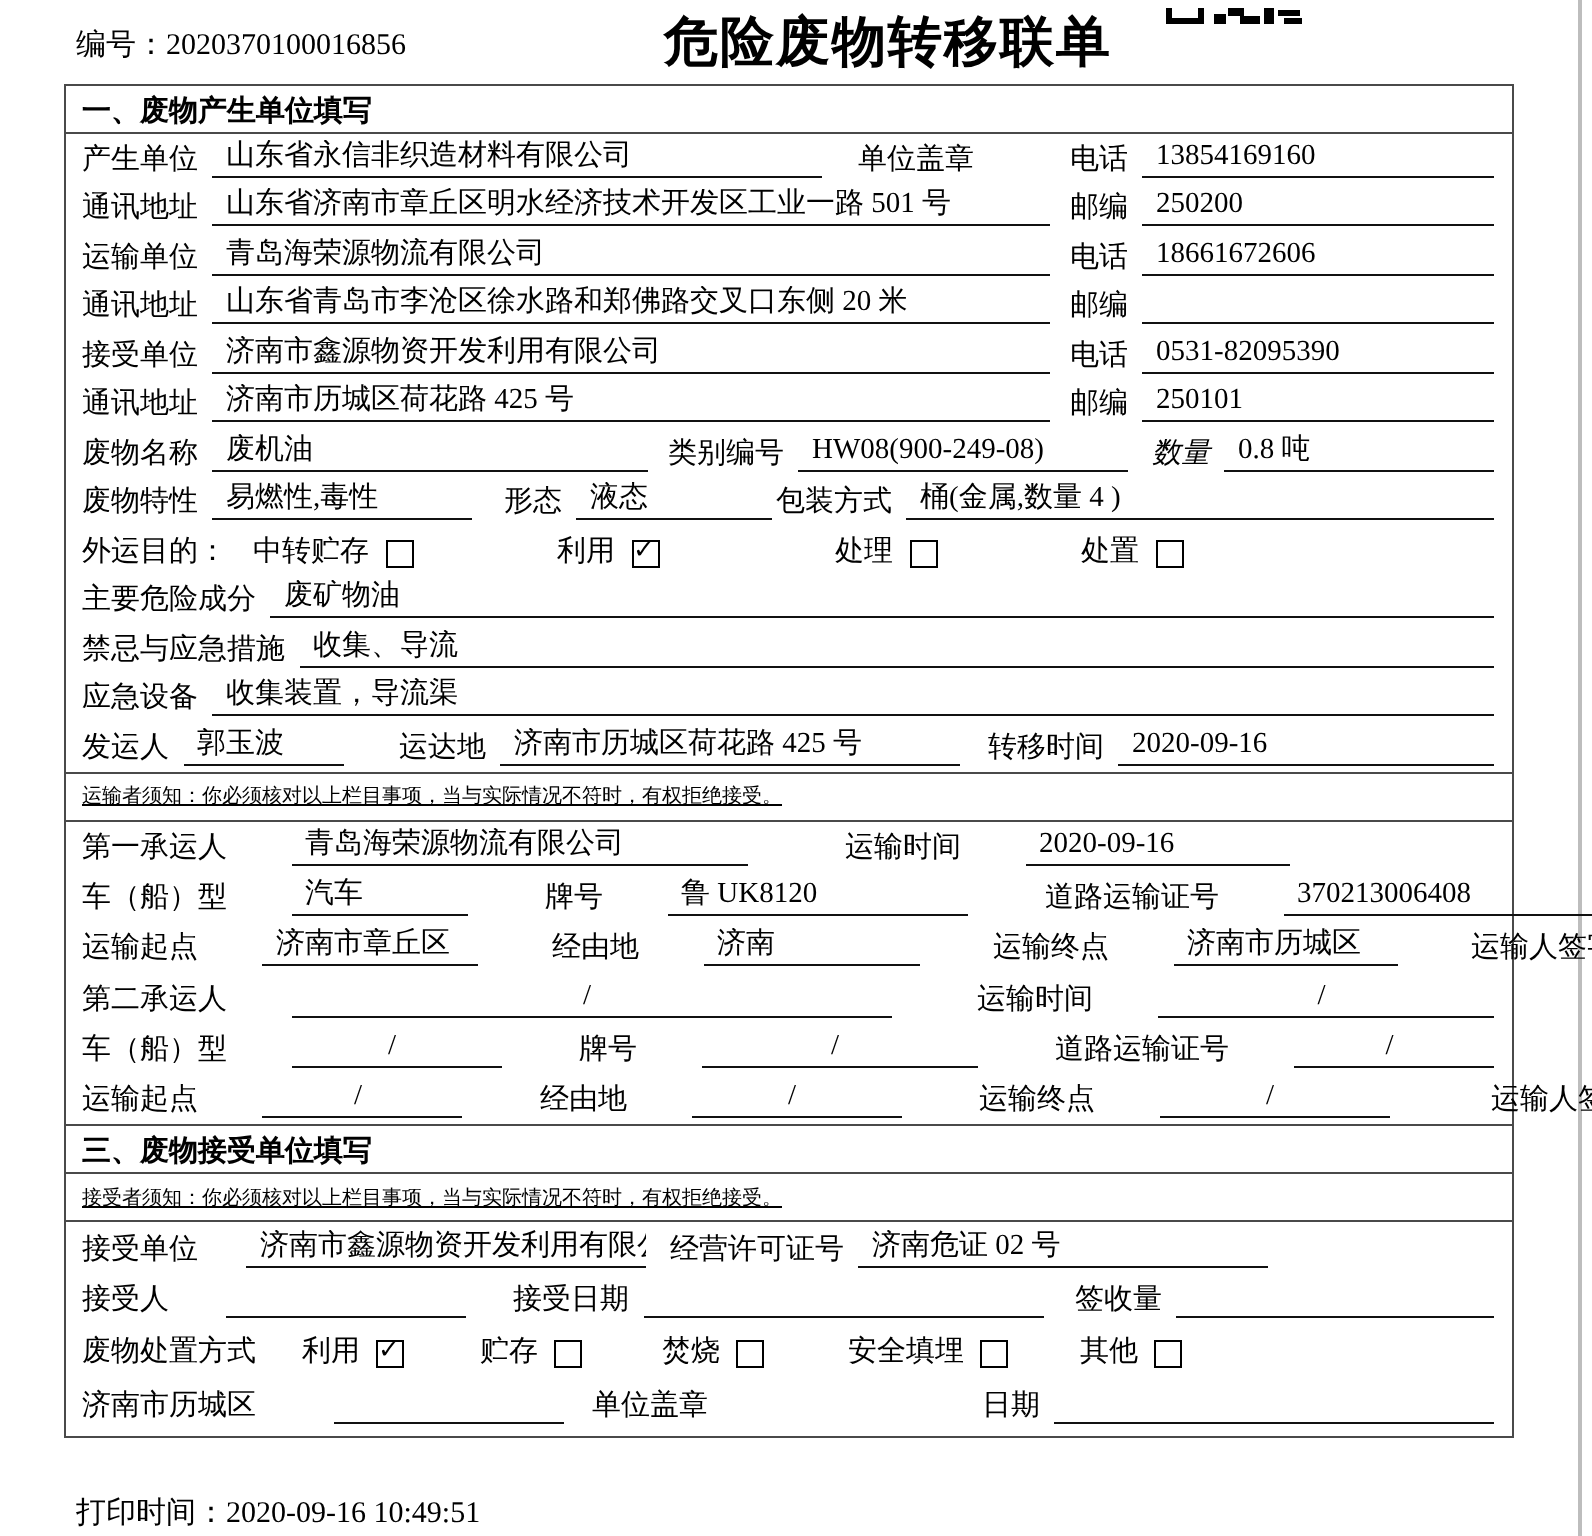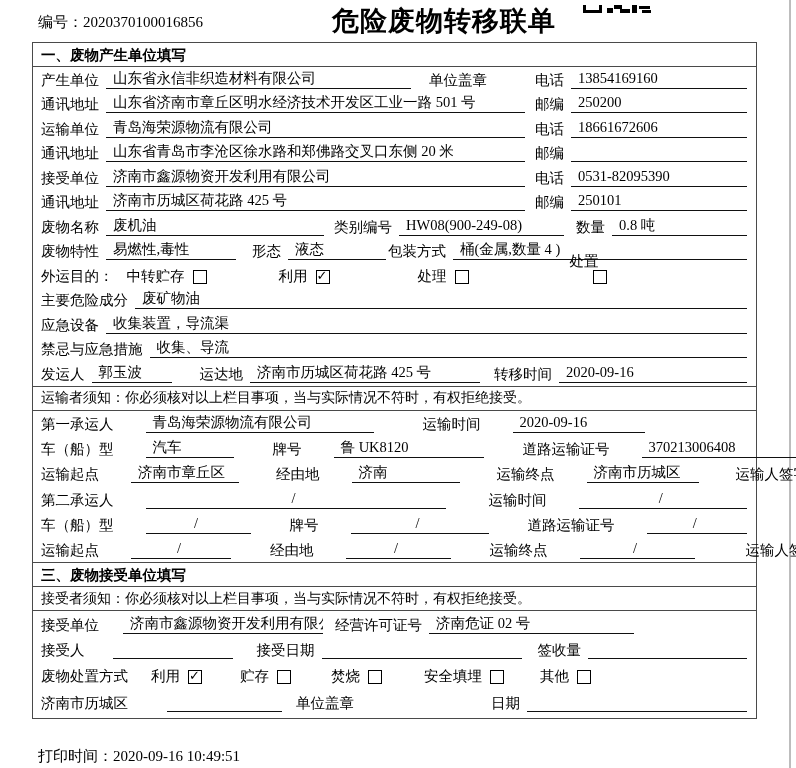--- a/index.html
+++ b/index.html
@@ -11,21 +11,21 @@
   
   .serial{position:absolute;left:38px;top:13px;font-size:15px;white-space:nowrap;}
   .doc-title{position:absolute;left:332px;top:3px;font-size:27px;font-weight:bold;letter-spacing:1px;white-space:nowrap;}
   .qr-frag{position:absolute;left:583px;top:0;}
   .edge-line{position:absolute;left:789px;top:0;width:2px;height:768px;background:#bdbdbd;}
   
   .sheet{position:absolute;left:32px;top:42px;width:725px;border:1.6px solid #4a4a4a;background:#fff;box-sizing:border-box;}
   .sec{border-top:1.4px solid #4a4a4a;}
   .sec:first-child{border-top:none;}
   .sec-title{height:24px;box-sizing:border-box;padding:3px 0 0 8px;font-size:14.5px;font-weight:bold;border-bottom:1.4px solid #4a4a4a;}
-  .note-row{height:24px;box-sizing:border-box;display:flex;align-items:center;padding-left:8px;font-size:14px;border-bottom:1.4px solid #4a4a4a;white-space:nowrap;}
+  .note-row{height:24px;box-sizing:border-box;display:flex;align-items:center;padding-left:8px;font-size:10px;border-bottom:1.4px solid #4a4a4a;white-space:nowrap;text-decoration:underline;}
   .row{display:flex;align-items:flex-end;height:24.5px;box-sizing:border-box;padding:0 9px 3px 8px;font-size:14.5px;line-height:17px;}
   .row.h2{height:25.3px;gap:25px;}
   .row.h3{height:25.5px;}
   .row.last{height:30px;padding-bottom:6px;}
   .lbl{white-space:nowrap;margin-right:7px;flex:none;}
   .val{border-bottom:1.2px solid #111;padding:0 4px 1px 7px;white-space:nowrap;box-sizing:border-box;flex:none;overflow:hidden;}
   .val.grow{flex:1 1 auto;}
   .ctr{text-align:center;padding-left:0;}
   .spacer{flex:1 1 auto;}
   .opt{display:flex;align-items:flex-end;white-space:nowrap;}
@@ -106,21 +106,21 @@
         <span class="val grow" style="margin-right:10px;">济南市历城区荷花路 425 号</span>
         <span class="lbl">邮编</span>
         <span class="val" style="width:176px;">250101</span>
       </div>
 
       <div class="row">
         <span class="lbl">废物名称</span>
         <span class="val" style="width:218px;">废机油</span>
         <span class="lbl" style="margin-left:10px;">类别编号</span>
         <span class="val" style="width:165px;">HW08(900-249-08)</span>
-        <span class="lbl" style="margin-left:12px;">数量</span>
+        <span class="lbl" style="margin-left:12px;font-style:italic;">数量</span>
         <span class="val grow">0.8 吨</span>
       </div>
 
       <div class="row">
         <span class="lbl">废物特性</span>
         <span class="val" style="width:130px;">易燃性,毒性</span>
         <span class="lbl" style="margin-left:16px;">形态</span>
         <span class="val" style="width:98px;">液态</span>
         <span class="lbl" style="margin-left:2px;">包装方式</span>
         <span class="val grow">桶(金属,数量  4 )</span>
@@ -133,39 +133,39 @@
           <span class="cb"></span>
         </span>
         <span class="opt" style="margin-left:72px;">
           <span class="lbl">利用</span>
           <span class="cb checked"></span>
         </span>
         <span class="opt" style="margin-left:88px;">
           <span class="lbl">处理</span>
           <span class="cb"></span>
         </span>
-        <span class="opt" style="margin-left:101px;flex-direction:column;">
+        <span class="opt" style="margin-left:72px;">
           <span class="lbl">处置</span>
           <span class="cb"></span>
         </span>
       </div>
 
       <div class="row">
         <span class="lbl">主要危险成分</span>
         <span class="val grow">废矿物油</span>
       </div>
 
       <div class="row">
+        <span class="lbl">禁忌与应急措施</span>
+        <span class="val grow">收集、导流</span>
+      </div>
+
+      <div class="row">
         <span class="lbl">应急设备</span>
         <span class="val grow">收集装置，导流渠</span>
-      </div>
-
-      <div class="row">
-        <span class="lbl">禁忌与应急措施</span>
-        <span class="val grow">收集、导流</span>
       </div>
 
       <div class="row">
         <span class="lbl">发运人</span>
         <span class="val" style="width:80px;">郭玉波</span>
         <span class="lbl" style="margin-left:28px;">运达地</span>
         <span class="val" style="width:230px;">济南市历城区荷花路 425 号</span>
         <span class="lbl" style="margin-left:14px;">转移时间</span>
         <span class="val grow">2020-09-16</span>
       </div>

